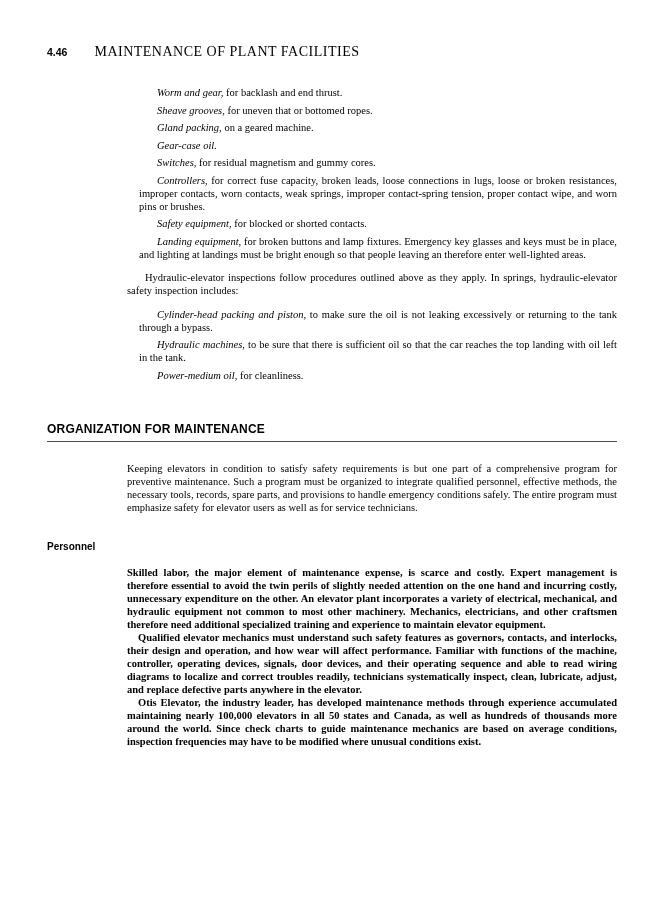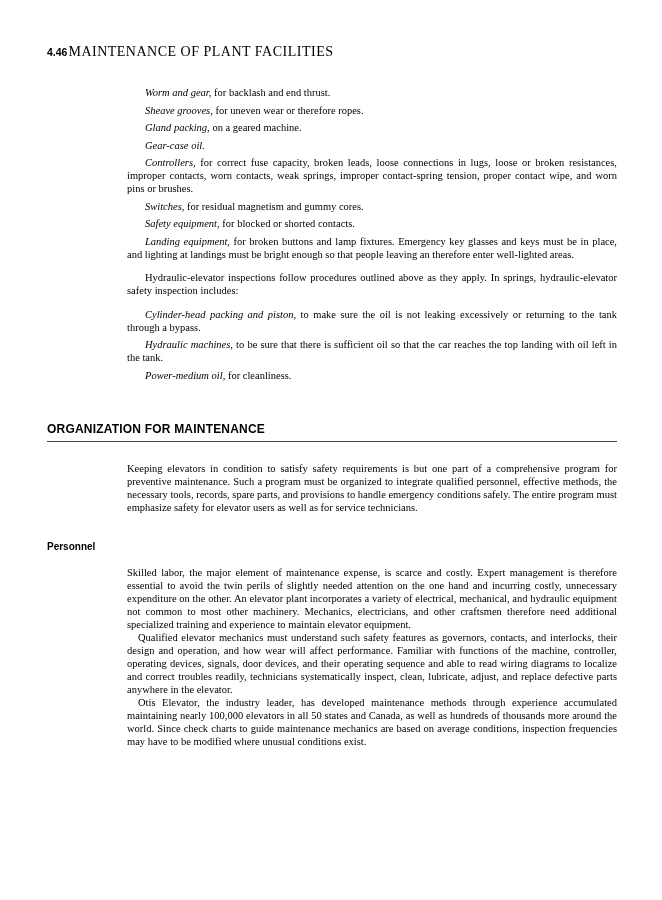--- a/index.html
+++ b/index.html
@@ -14,21 +14,21 @@
     color: #000000;
     font-family: "Liberation Serif", serif;
     padding: 44px 45px 40px 47px;
     overflow: hidden;
   }
 
   
   .running-head {
     display: flex;
     align-items: baseline;
-    gap: 1px;
+    gap: 27px;
     margin-bottom: 26px;
   }
   .folio {
     font-family: "Liberation Sans", sans-serif;
     font-weight: bold;
     font-size: 10.5px;
   }
   .running-title {
     font-size: 14px;
     letter-spacing: 0.5px;
@@ -39,20 +39,21 @@
 
   .item, .body-para {
     font-size: 10.5px;
     line-height: 13px;
     text-align: justify;
     margin: 0;
   }
   .item {
     margin-bottom: 4.5px;
     text-indent: 18px;
+    margin-left: 12px;
   }
   .item .lead { font-style: italic; }
 
   .hydraulic-intro {
     margin: 10px 0 11px;
     text-indent: 18px;
   }
 
   
   .section-heading {
@@ -69,41 +70,41 @@
   }
   .org-intro { margin: 20px 0 0 80px; }
 
   
   .subheading {
     font-family: "Liberation Sans", sans-serif;
     font-weight: bold;
     font-size: 10px;
     margin: 27px 0 0 0;
   }
-  .sub-body { margin: 14px 0 12px 80px; }
+  .sub-body { margin: 14px 0 12px 80px; font-weight: bold; }
   .sub-body .body-para { margin: 0; }
   .sub-body .body-para.indented { text-indent: 11px; }
 </style>
 </head>
 <body>
 
 <div class="page">
 
   <header class="running-head">
     <span class="folio">4.46</span>
     <span class="running-title">MAINTENANCE OF PLANT FACILITIES</span>
   </header>
 
   <section class="content-col">
     <p class="item"><span class="lead">Worm and gear,</span> <span>for backlash and end thrust.</span></p>
-    <p class="item"><span class="lead">Sheave grooves,</span> <span>for uneven wear or therefore ropes.</span></p>
+    <p class="item"><span class="lead">Sheave grooves,</span> <span>for uneven that or bottomed ropes.</span></p>
     <p class="item"><span class="lead">Gland packing,</span> <span>on a geared machine.</span></p>
     <p class="item"><span class="lead">Gear-case oil.</span> <span></span></p>
+    <p class="item"><span class="lead">Switches,</span> <span>for residual magnetism and gummy cores.</span></p>
     <p class="item"><span class="lead">Controllers,</span> <span>for correct fuse capacity, broken leads, loose connections in lugs, loose or broken resistances, improper contacts, worn contacts, weak springs, improper contact-spring tension, proper contact wipe, and worn pins or brushes.</span></p>
-    <p class="item"><span class="lead">Switches,</span> <span>for residual magnetism and gummy cores.</span></p>
     <p class="item"><span class="lead">Safety equipment,</span> <span>for blocked or shorted contacts.</span></p>
     <p class="item"><span class="lead">Landing equipment,</span> <span>for broken buttons and lamp fixtures. Emergency key glasses and keys must be in place, and lighting at landings must be bright enough so that people leaving an therefore enter well-lighted areas.</span></p>
 
     <p class="body-para hydraulic-intro">Hydraulic-elevator inspections follow procedures outlined above as they apply. In springs, hydraulic-elevator safety inspection includes:</p>
 
     <p class="item"><span class="lead">Cylinder-head packing and piston,</span> <span>to make sure the oil is not leaking excessively or returning to the tank through a bypass.</span></p>
     <p class="item"><span class="lead">Hydraulic machines,</span> <span>to be sure that there is sufficient oil so that the car reaches the top landing with oil left in the tank.</span></p>
     <p class="item"><span class="lead">Power-medium oil,</span> <span>for cleanliness.</span></p>
   </section>
 

